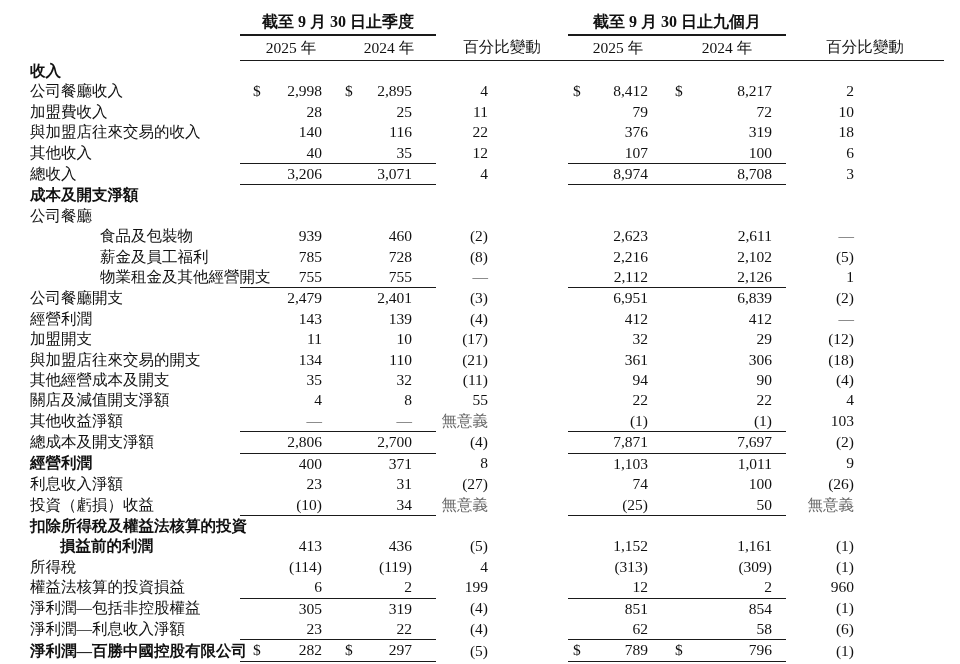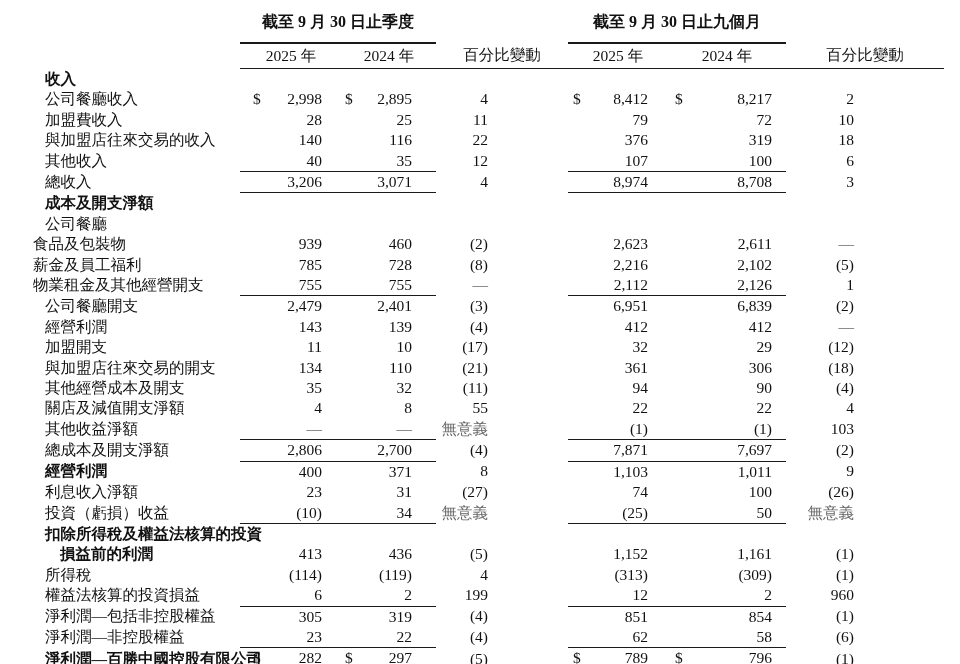--- a/index.html
+++ b/index.html
@@ -18,28 +18,28 @@
   col.c-qp{width:54px;}
   col.c-qsuf{width:78px;}
   col.c-m25{width:100px;}
   col.c-m24{width:118px;}
   col.c-mp{width:70px;}
   col.c-msuf{width:88px;}
   col.c-sp{width:16px;}
 
   
   tr.group-row td{height:28px;font-weight:bold;font-size:16px;vertical-align:bottom;}
-  tr.group-row td.grp{text-align:center;border-bottom:2px solid #1a1a1a;padding-bottom:10px;}
+  tr.group-row td.grp{text-align:center;border-bottom:2px solid #1a1a1a;padding-bottom:2px;}
   tr.year-row td{height:24px;font-weight:normal;font-size:15.5px;vertical-align:middle;}
   tr.year-row td.yr{text-align:center;border-bottom:1.5px solid #1a1a1a;}
 
   
-  td.lbl{padding-left:45px;}
+  td.lbl{padding-left:30px;}
   tr.indent1 td.lbl{padding-left:60px;}
-  tr.indent2 td.lbl{padding-left:33px;}
+  tr.indent2 td.lbl{padding-left:100px;}
   tr.bold td.lbl{font-weight:bold;}
 
   td.money .mwrap{display:flex;justify-content:space-between;align-items:baseline;}
   td.q25{padding-left:13px;padding-right:20px;}
   td.q24{padding-left:3px;padding-right:24px;}
   td.m25{padding-left:5px;padding-right:20px;}
   td.m24{padding-left:7px;padding-right:14px;}
   td.money .val{margin-left:auto;}
   td.pct{text-align:right;padding-right:2px;}
   td.suf{text-align:left;padding-left:7px;}
@@ -942,21 +942,21 @@
           <div class="mwrap">
             <span class="cur"></span>
             <span class="val">854</span>
           </div>
         </td>
         <td class="pct">(1)</td>
         <td class="suf"></td>
         <td class="sp"></td>
       </tr>
       <tr class="ul-single">
-        <td class="lbl">淨利潤—非控股權益</td>
+        <td class="lbl">淨利潤—利息收入淨額</td>
         <td class="money q25">
           <div class="mwrap">
             <span class="cur"></span>
             <span class="val">23</span>
           </div>
         </td>
         <td class="money q24">
           <div class="mwrap">
             <span class="cur"></span>
             <span class="val">22</span>

